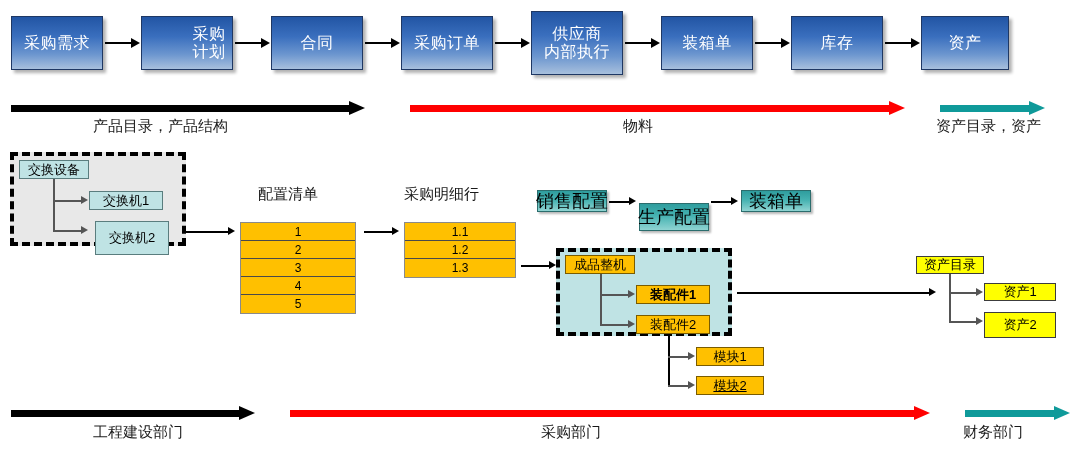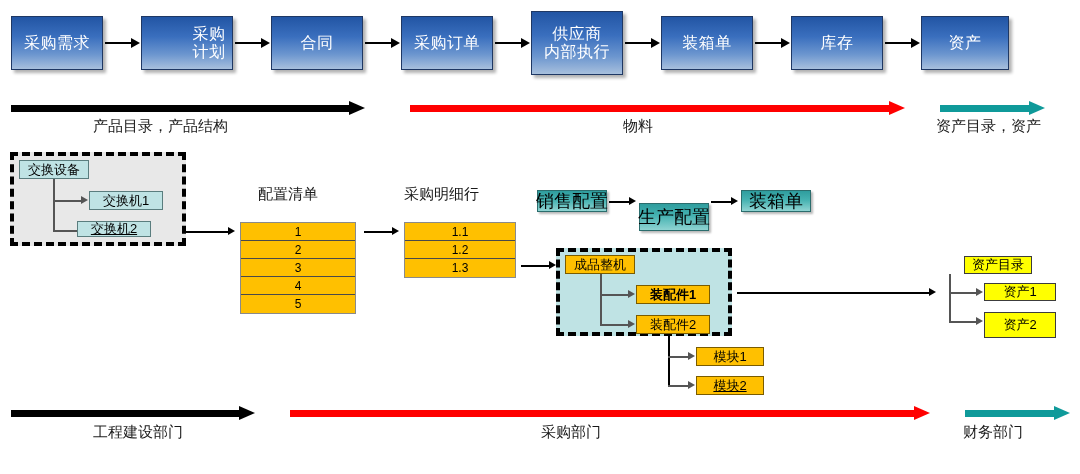--- a/index.html
+++ b/index.html
@@ -146,21 +146,21 @@
 
   <div class="vline grey" style="left:53px;top:179px;height:52px;"></div>
   <div class="hline grey" style="left:53px;top:200px;width:30px;"></div>
   <div class="arrowhead grey" style="left:81px;top:196px;"></div>
   <div class="hline grey" style="left:53px;top:230px;width:30px;"></div>
   <div class="arrowhead grey" style="left:81px;top:226px;"></div>
 
   <div class="node cyan" style="left:89px;top:191px;width:74px;height:19px;">
     <span>交换机1</span>
   </div>
-  <div class="node cyan" style="left:77px;top:221px;width:74px;height:16px;text-decoration:underline;">
+  <div class="node cyan" style="left:95px;top:221px;width:74px;height:34px;">
     <span>交换机2</span>
   </div>
 
 
   <div class="hline" style="left:186px;top:231px;width:44px;"></div>
   <div class="arrowhead" style="left:228px;top:226.5px;"></div>
 
   <div class="tbl-title" style="left:258px;top:185px;">配置清单</div>
   <div class="tbl" style="left:240px;top:222px;width:116px;height:92px;">
     <div class="cell">1</div>
@@ -227,21 +227,21 @@
   <div class="node amber" style="left:696px;top:347px;width:68px;height:19px;">
     <span>模块1</span>
   </div>
   <div class="node amber" style="left:696px;top:376px;width:68px;height:19px;text-decoration:underline;">
     <span>模块2</span>
   </div>
 
   <div class="hline" style="left:737px;top:292px;width:194px;"></div>
   <div class="arrowhead" style="left:929px;top:287.5px;"></div>
 
-  <div class="node yellow" style="left:964px;top:256px;width:68px;height:18px;">
+  <div class="node yellow" style="left:916px;top:256px;width:68px;height:18px;">
     <span>资产目录</span>
   </div>
 
   <div class="vline grey" style="left:949px;top:274px;height:48px;"></div>
   <div class="hline grey" style="left:949px;top:292px;width:29px;"></div>
   <div class="arrowhead grey" style="left:976px;top:288px;"></div>
   <div class="hline grey" style="left:949px;top:321px;width:29px;"></div>
   <div class="arrowhead grey" style="left:976px;top:317px;"></div>
 
   <div class="node yellow" style="left:984px;top:283px;width:72px;height:18px;">

